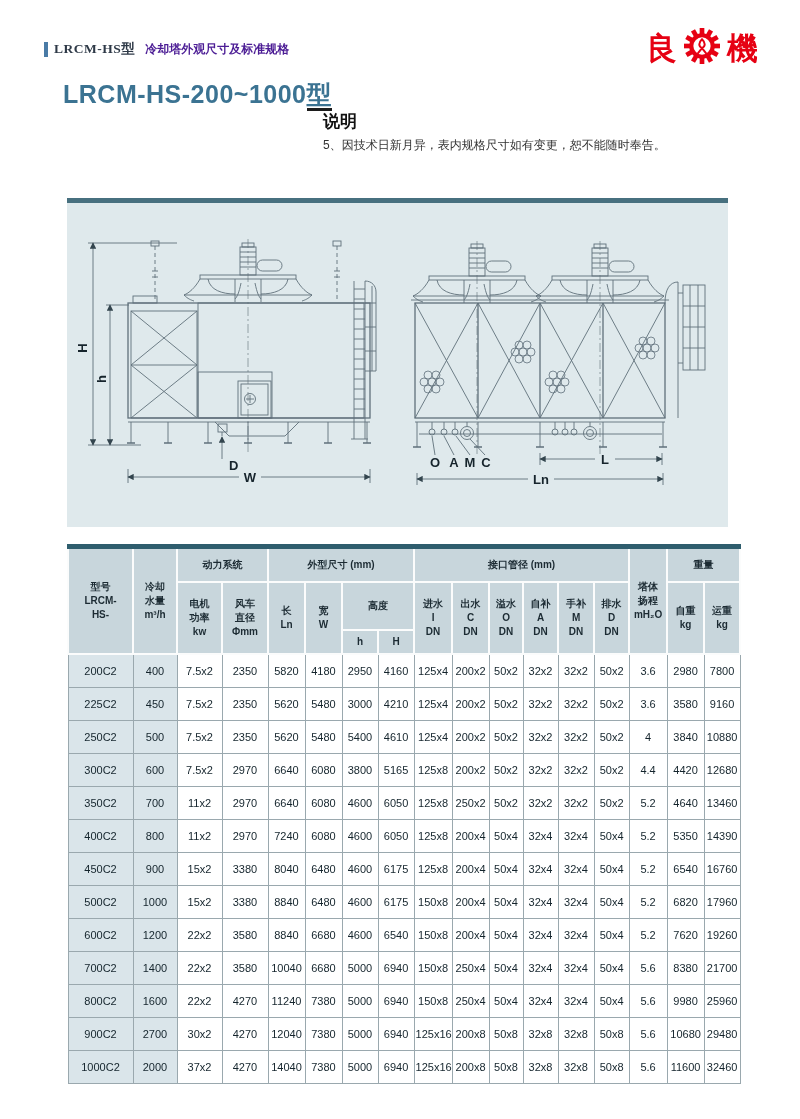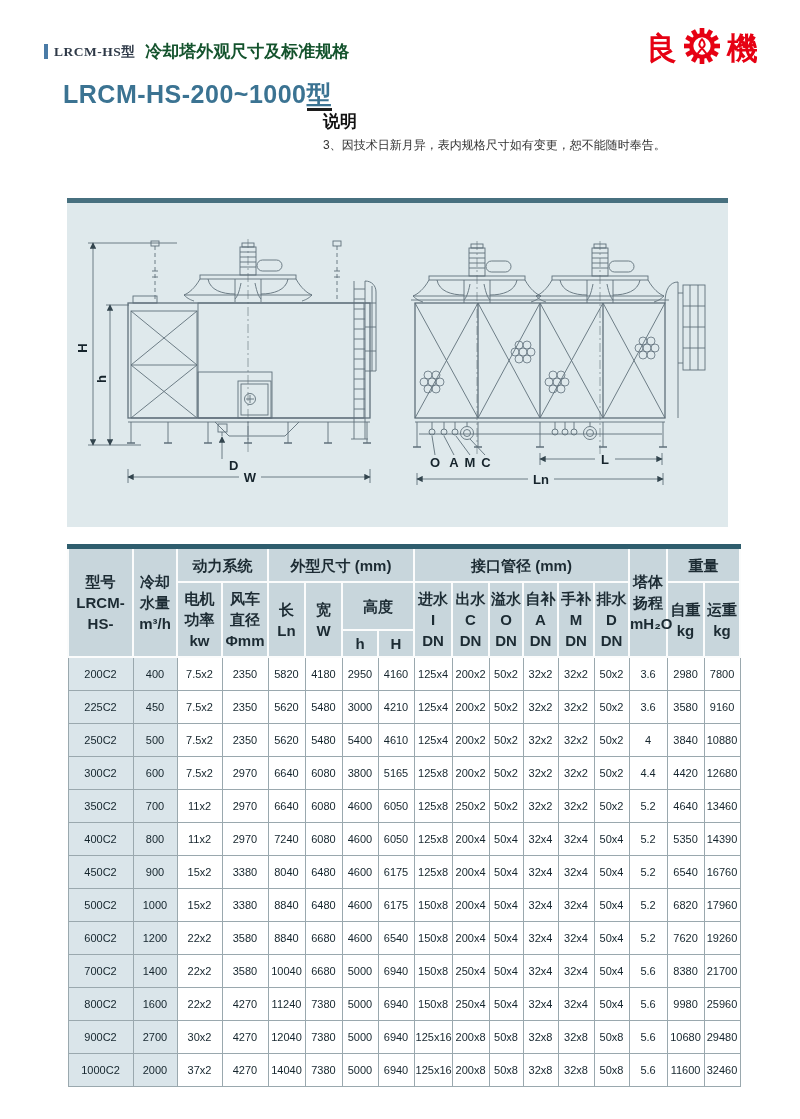--- a/index.html
+++ b/index.html
@@ -7,42 +7,42 @@
     --panel_bg:#dfe9ec; --panel_border:#47707f; --table_top:#2e5d6d;
     --header_bg:#c8d6dc; --shade_bg:#dae5ea; --line_color:#60707b;
   }
   html,body{margin:0;padding:0;background:#fff;}
   .page{position:relative;width:800px;height:1119px;background:#fff;overflow:hidden;
         font-family:"Liberation Sans",sans-serif;color:#1a1a1a;}
   
   .brand{position:absolute;left:44px;top:40px;display:flex;align-items:center;}
   .brand-bar{width:4px;height:15px;background:var(--bar_blue);margin-right:6px;}
   .brand-model{font-family:"Liberation Serif",serif;font-weight:bold;font-size:13.5px;color:#2e3947;letter-spacing:.5px;}
-  .brand-subtitle{font-weight:bold;font-size:17px;color:#14532d;margin-left:10px;}
+  .brand-subtitle{font-weight:bold;font-size:12px;color:#4c1d95;margin-left:10px;}
   .logo{position:absolute;left:646px;top:28px;display:flex;align-items:center;gap:7px;color:var(--brand_red);}
   .logo-char{font-size:31px;font-weight:bold;line-height:1;}
   
   .title{position:absolute;left:63px;top:78px;font-size:25px;font-weight:bold;color:var(--title_blue);letter-spacing:.5px;}
   .title .title-suffix{border-bottom:3px solid #1c1c1c;padding-bottom:0px;}
   
   .notes{position:absolute;left:323px;top:110px;font-size:12px;color:#333;}
   .notes-heading{font-weight:bold;font-size:17px;color:#111;margin-bottom:3px;}
   .notes-item{line-height:18.5px;}
   
   .panel{position:absolute;left:67px;top:198px;width:661px;height:329px;background:var(--panel_bg);
          border-top:5px solid var(--panel_border);box-sizing:border-box;}
   .panel svg{display:block;}
   svg .ln{stroke:var(--line_color);fill:none;stroke-width:.9;}
   svg .ln2{stroke:var(--line_color);fill:none;stroke-width:1.3;}
   svg .cl{stroke:#7e8d95;fill:none;stroke-width:.8;stroke-dasharray:9 3 2 3;}
   svg .dimtxt{fill:#16242c;font-family:"Liberation Sans",sans-serif;font-weight:bold;font-size:13px;}
   
   .spec-table{position:absolute;left:67px;top:544px;width:663px;border-collapse:collapse;table-layout:fixed;
               border:1px solid #8d9ba2;border-top:5px solid var(--table_top);}
-  .spec-table th{background:var(--header_bg);border:2px solid #fbfcfc;font-size:15px;font-weight:bold;
+  .spec-table th{background:var(--header_bg);border:2px solid #fbfcfc;font-size:10px;font-weight:bold;
                  color:#1c2b33;text-align:center;vertical-align:middle;padding:2px 0;line-height:1.4;white-space:pre-line;}
   .spec-table td{background:#fff;border:1px solid #9aa8ae;font-size:11px;color:#14242c;text-align:center;
                  vertical-align:middle;height:30px;white-space:nowrap;overflow:hidden;}
   .spec-table td.shade{background:var(--shade_bg);}
   .hr1 th{height:28px;} .hr2 th{height:42px;} .hr3 th{height:18px;}
 </style>
 </head>
 <body>
 
 <div class="page">
@@ -76,21 +76,21 @@
         <path d="M0,-7.5 C4,-3.8 4,0.6 0,2.4 C-4,0.6 -4,-3.8 0,-7.5 Z M0,2.4 L4.4,8 M0,2.4 L-4.4,8" stroke="currentColor" stroke-width="2.2" fill="none" stroke-linecap="round"></path>
       </svg>
     </span>
     <span class="logo-char">機</span>
   </div>
 
   <div class="title"><span>LRCM-HS-200~1000</span><span class="title-suffix">型</span></div>
 
   <div class="notes">
     <div class="notes-heading">说明</div>
-    <div class="notes-item">3、因技术日新月异，表内规格尺寸如有变更，恕不能随时奉告。</div>
+    <div class="notes-item">5、因技术日新月异，表内规格尺寸如有变更，恕不能随时奉告。</div>
   </div>
 
   <div class="panel">
     <svg width="661" height="324" viewBox="0 0 661 324">
       <defs>
         <marker id="arr" viewBox="0 0 10 10" refX="9" refY="5" markerWidth="7" markerHeight="7" orient="auto-start-reverse">
           <path d="M0,0 L10,5 L0,10 z" fill="#33454e"></path>
         </marker>
         <pattern id="louv" width="4.1" height="8" patternUnits="userSpaceOnUse">
           <path d="M2,0 V8" stroke="#7d8c94" stroke-width="0.9"></path>

